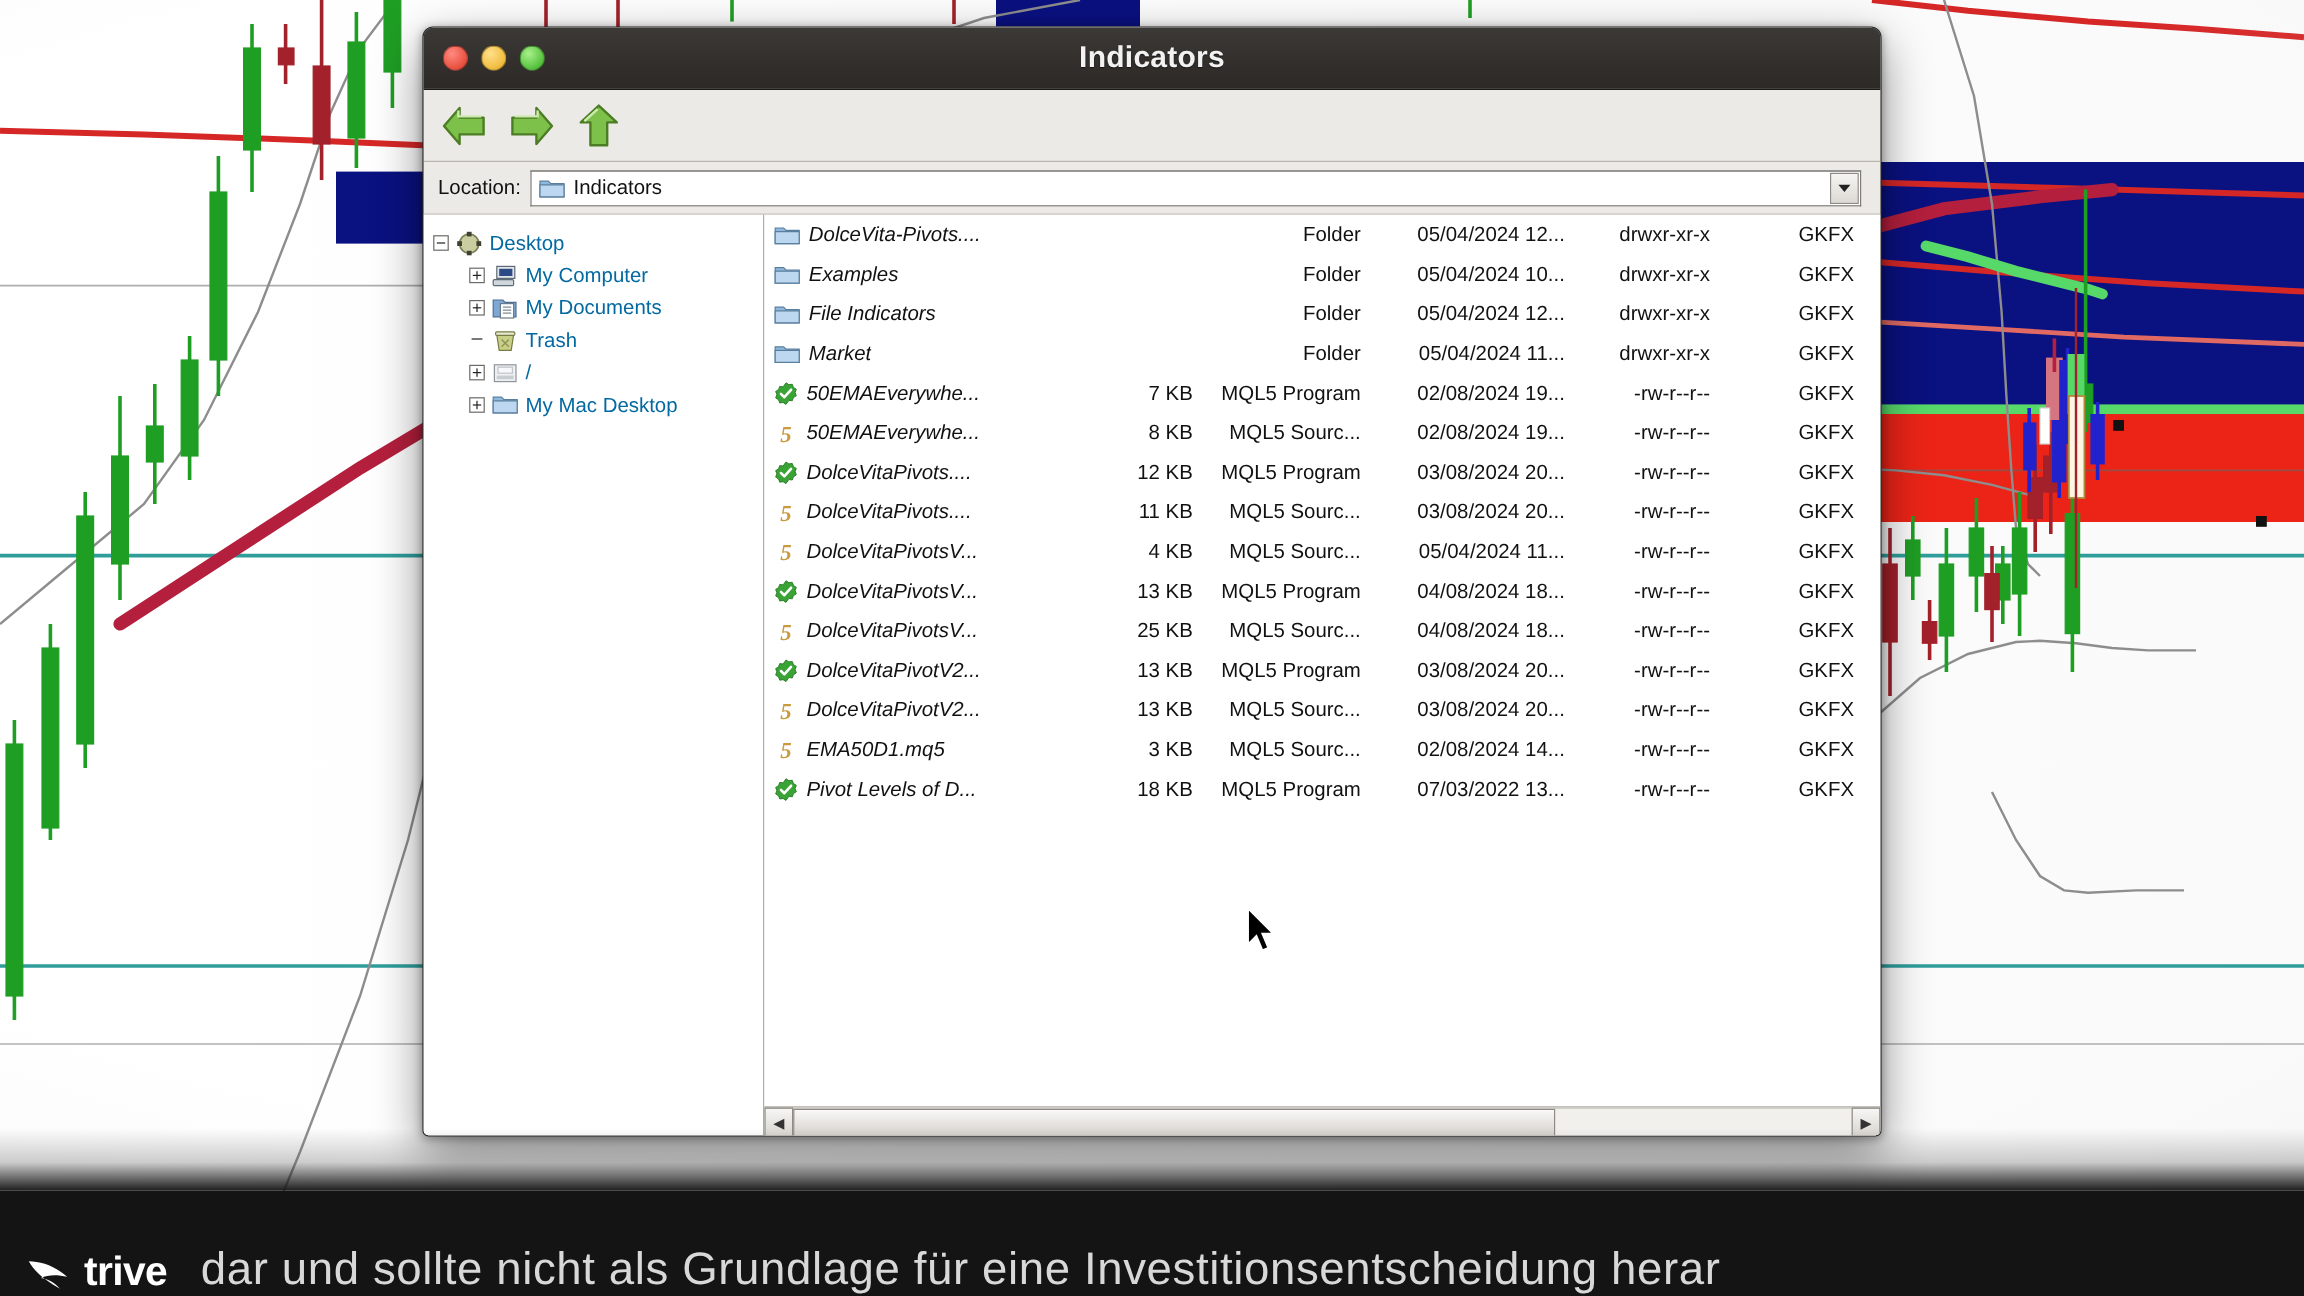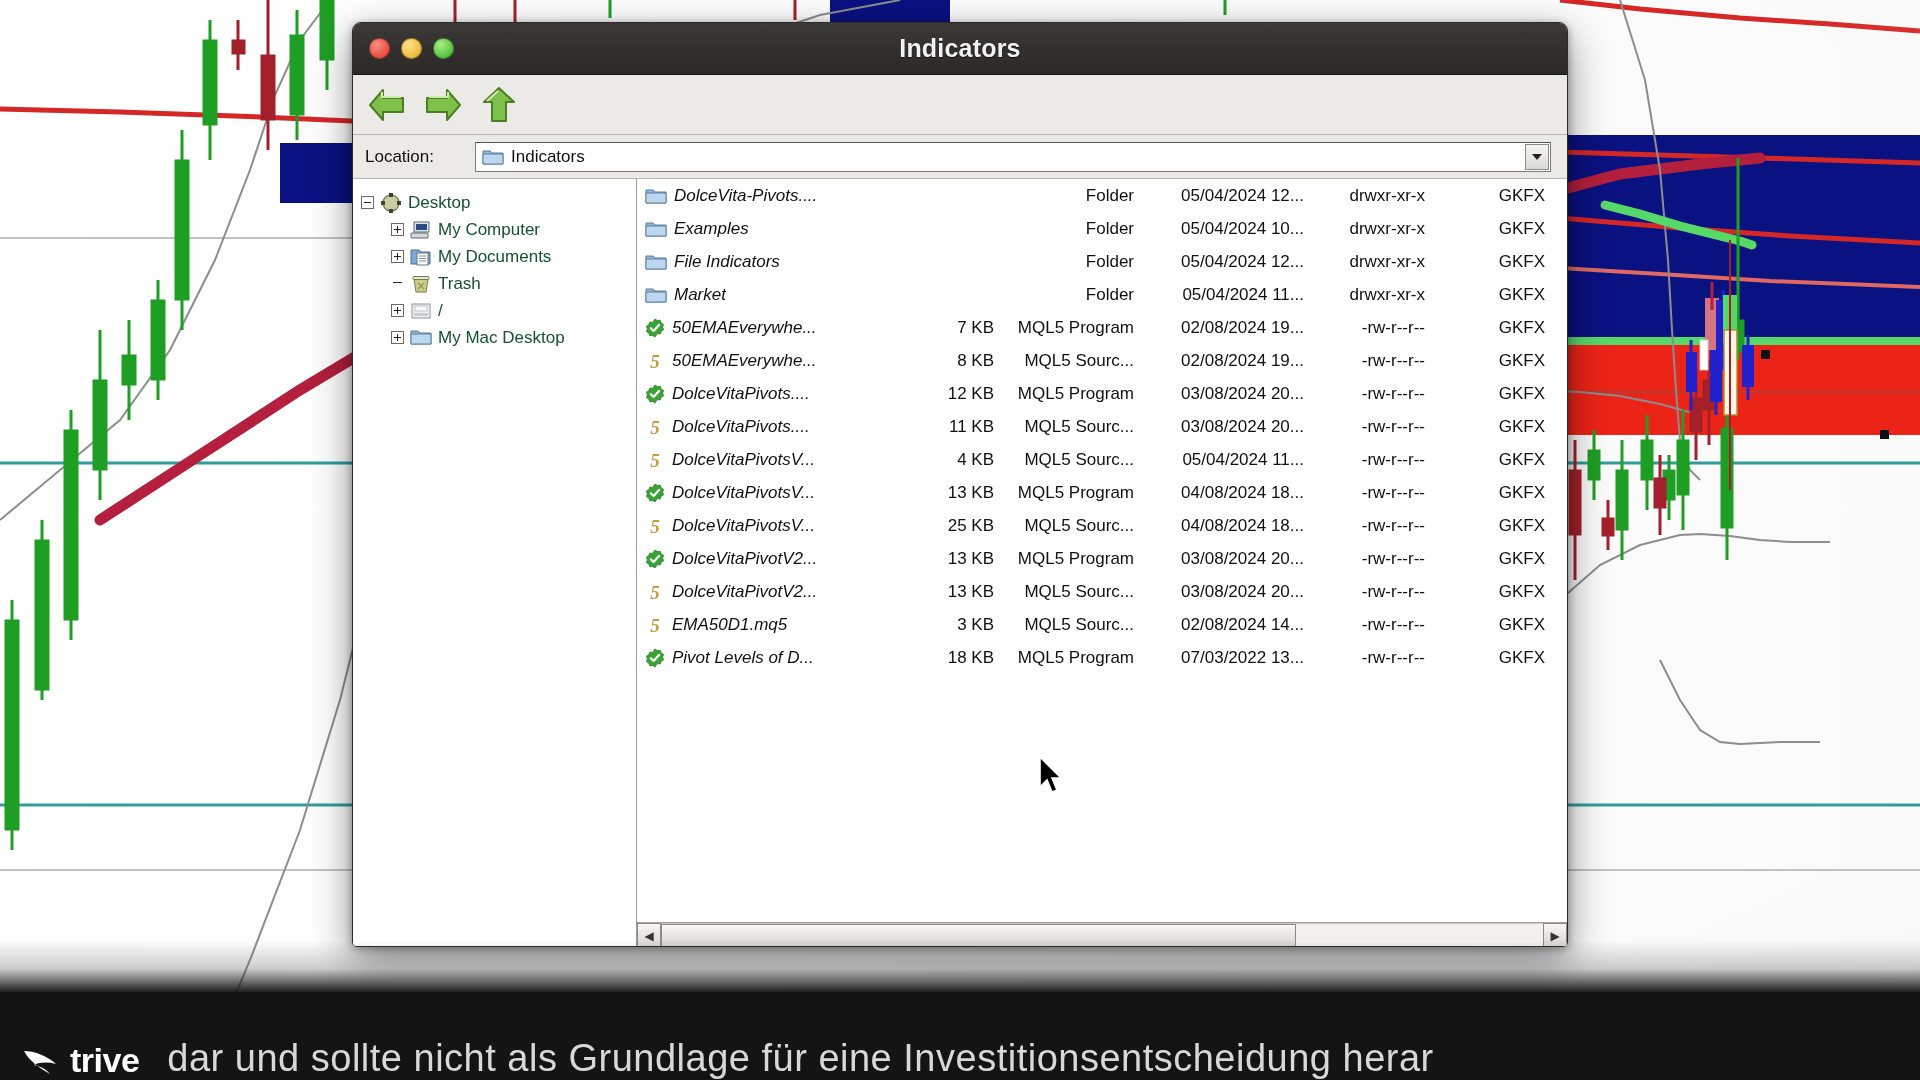--- a/index.html
+++ b/index.html
@@ -69,21 +69,20 @@
   .navbtn { width: 44px; height: 44px; display: flex; align-items: center; justify-content: center;
             border-radius: 3px; }
 
   
   #locbar {
     height: 44px;
     background: #eceae6;
     display: flex; align-items: center;
     padding: 0 16px 0 8px;
     border-bottom: 1px solid #b8b4ae;
-    gap: 33px;
   }
   #loclabel { font-size: 17px; color: #111; margin: 0 8px 0 4px; }
   #locfield {
     flex: 1; height: 30px;
     background: #ffffff;
     border: 1px solid #7e7b76;
     border-top-color: #55534f;
     display: flex; align-items: center;
     padding-left: 6px; gap: 7px;
     position: relative;
@@ -103,21 +102,21 @@
     height: 769px;
     background: #fff;
   }
   #tree {
     width: 284px;
     background: #ffffff;
     border-right: 1px solid #9c9892;
     padding: 10px 0 0 8px;
     overflow: hidden;
   }
-  .tnode { display: flex; align-items: center; height: 27px; font-size: 17px; color: #14532d; white-space: nowrap; }
+  .tnode { display: flex; align-items: center; height: 27px; font-size: 17px; color: #0369a1; white-space: nowrap; }
   .tnode .expander {
     width: 13px; height: 13px; border: 1px solid #6d6a66; background: #fff;
     margin-right: 6px; position: relative; flex: 0 0 auto;
   }
   .tnode .expander::before {
     content: ""; position: absolute; left: 2px; right: 2px; top: 5px; height: 1px; background: #222;
   }
   .tnode .expander.plus::after {
     content: ""; position: absolute; top: 2px; bottom: 2px; left: 5px; width: 1px; background: #222;
   }

